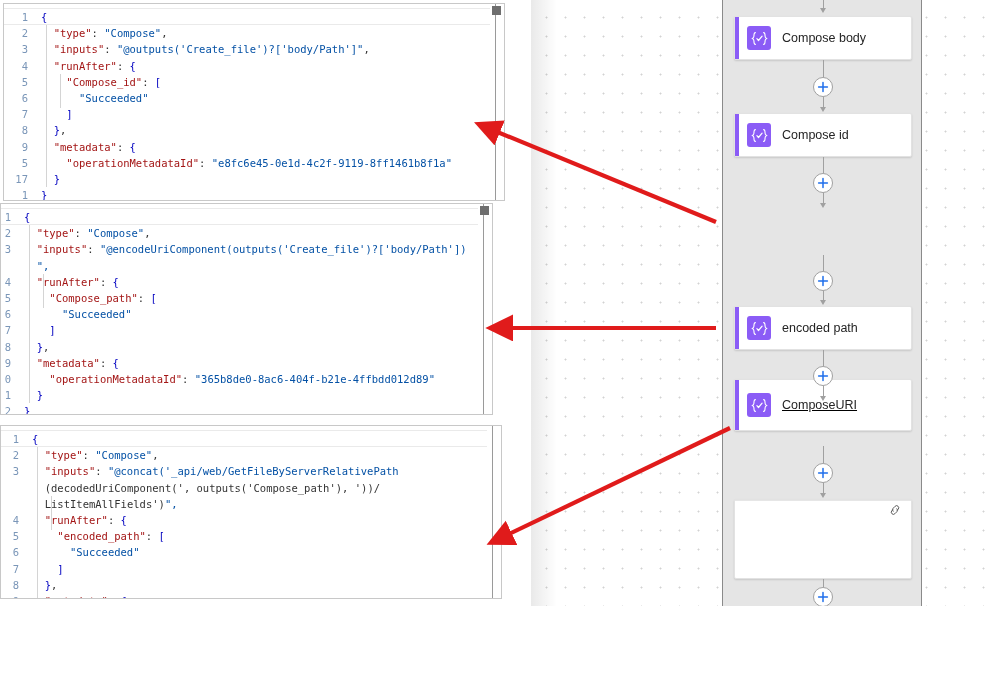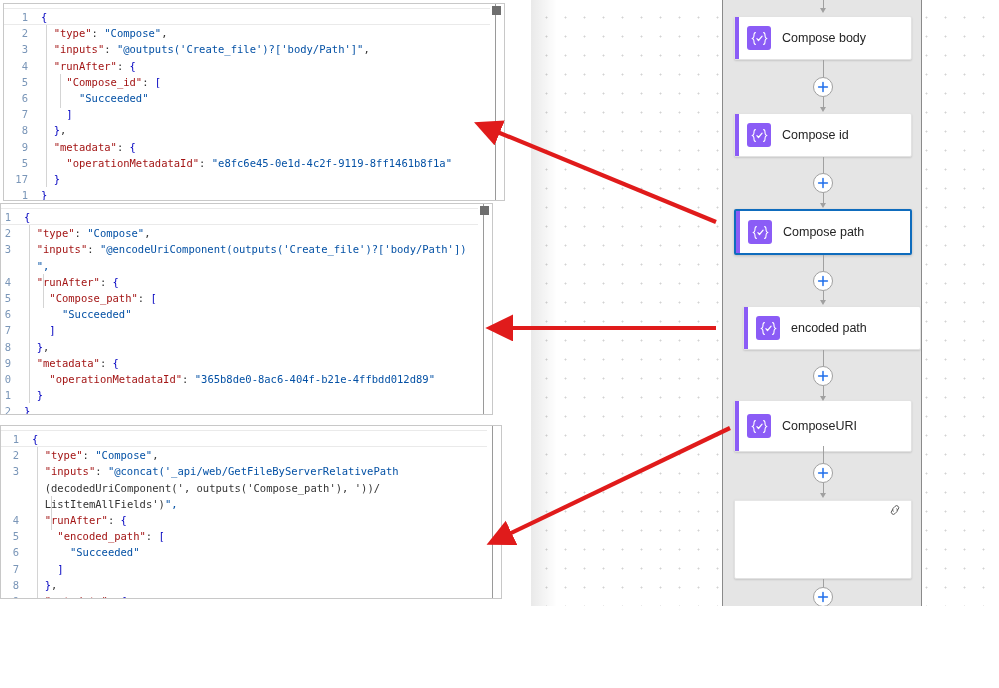--- a/index.html
+++ b/index.html
@@ -226,47 +226,34 @@
           <div class="node-icon compose">
             <svg width="17" height="17" viewBox="0 0 17 17">
               <path d="M4.4 2.6 C2.9 2.6 2.9 5.4 2.9 6.3 C2.9 7.4 2.1 8.1 1.4 8.5 C2.1 8.9 2.9 9.6 2.9 10.7 C2.9 11.6 2.9 14.4 4.4 14.4" stroke="#ffffff" stroke-width="1.1" fill="none" stroke-linecap="round"></path>
               <path d="M12.6 2.6 C14.1 2.6 14.1 5.4 14.1 6.3 C14.1 7.4 14.9 8.1 15.6 8.5 C14.9 8.9 14.1 9.6 14.1 10.7 C14.1 11.6 14.1 14.4 12.6 14.4" stroke="#ffffff" stroke-width="1.1" fill="none" stroke-linecap="round"></path>
               <path d="M5.9 8.7 L7.5 10.5 L11.1 6.2" stroke="#ffffff" stroke-width="1.2" fill="none" stroke-linecap="round" stroke-linejoin="round"></path>
             </svg>
           </div>
           <div class="node-label">Compose id</div>
         </div>
       </div>
-      <div class="node selected" style="left: 11px; top: 209px; width: 178px; height: 46px;">
-        <div class="node-main">
-          <div class="accent compose"></div>
-          <div class="node-icon compose">
-            <svg width="17" height="17" viewBox="0 0 17 17">
-              <path d="M4.4 2.6 C2.9 2.6 2.9 5.4 2.9 6.3 C2.9 7.4 2.1 8.1 1.4 8.5 C2.1 8.9 2.9 9.6 2.9 10.7 C2.9 11.6 2.9 14.4 4.4 14.4" stroke="#ffffff" stroke-width="1.1" fill="none" stroke-linecap="round"></path>
-              <path d="M12.6 2.6 C14.1 2.6 14.1 5.4 14.1 6.3 C14.1 7.4 14.9 8.1 15.6 8.5 C14.9 8.9 14.1 9.6 14.1 10.7 C14.1 11.6 14.1 14.4 12.6 14.4" stroke="#ffffff" stroke-width="1.1" fill="none" stroke-linecap="round"></path>
-              <path d="M5.9 8.7 L7.5 10.5 L11.1 6.2" stroke="#ffffff" stroke-width="1.2" fill="none" stroke-linecap="round" stroke-linejoin="round"></path>
-            </svg>
-          </div>
-          <div class="node-label">Compose path</div>
-        </div>
-      </div>
-      <div class="node" style="left: 11px; top: 306px; width: 178px; height: 44px; margin-left: 9px;">
+      <div class="node" style="left: 11px; top: 306px; width: 178px; height: 44px;">
         <div class="node-main">
           <div class="accent compose"></div>
           <div class="node-icon compose">
             <svg width="17" height="17" viewBox="0 0 17 17">
               <path d="M4.4 2.6 C2.9 2.6 2.9 5.4 2.9 6.3 C2.9 7.4 2.1 8.1 1.4 8.5 C2.1 8.9 2.9 9.6 2.9 10.7 C2.9 11.6 2.9 14.4 4.4 14.4" stroke="#ffffff" stroke-width="1.1" fill="none" stroke-linecap="round"></path>
               <path d="M12.6 2.6 C14.1 2.6 14.1 5.4 14.1 6.3 C14.1 7.4 14.9 8.1 15.6 8.5 C14.9 8.9 14.1 9.6 14.1 10.7 C14.1 11.6 14.1 14.4 12.6 14.4" stroke="#ffffff" stroke-width="1.1" fill="none" stroke-linecap="round"></path>
               <path d="M5.9 8.7 L7.5 10.5 L11.1 6.2" stroke="#ffffff" stroke-width="1.2" fill="none" stroke-linecap="round" stroke-linejoin="round"></path>
             </svg>
           </div>
           <div class="node-label">encoded path</div>
         </div>
       </div>
-      <div class="node" style="left: 11px; top: 400px; width: 178px; height: 52px;">
+      <div class="node" style="left: 11px; top: 379px; width: 178px; height: 52px; text-decoration: underline;">
         <div class="node-main">
           <div class="accent compose"></div>
           <div class="node-icon compose">
             <svg width="17" height="17" viewBox="0 0 17 17">
               <path d="M4.4 2.6 C2.9 2.6 2.9 5.4 2.9 6.3 C2.9 7.4 2.1 8.1 1.4 8.5 C2.1 8.9 2.9 9.6 2.9 10.7 C2.9 11.6 2.9 14.4 4.4 14.4" stroke="#ffffff" stroke-width="1.1" fill="none" stroke-linecap="round"></path>
               <path d="M12.6 2.6 C14.1 2.6 14.1 5.4 14.1 6.3 C14.1 7.4 14.9 8.1 15.6 8.5 C14.9 8.9 14.1 9.6 14.1 10.7 C14.1 11.6 14.1 14.4 12.6 14.4" stroke="#ffffff" stroke-width="1.1" fill="none" stroke-linecap="round"></path>
               <path d="M5.9 8.7 L7.5 10.5 L11.1 6.2" stroke="#ffffff" stroke-width="1.2" fill="none" stroke-linecap="round" stroke-linejoin="round"></path>
             </svg>
           </div>
           <div class="node-label">ComposeURI</div>

